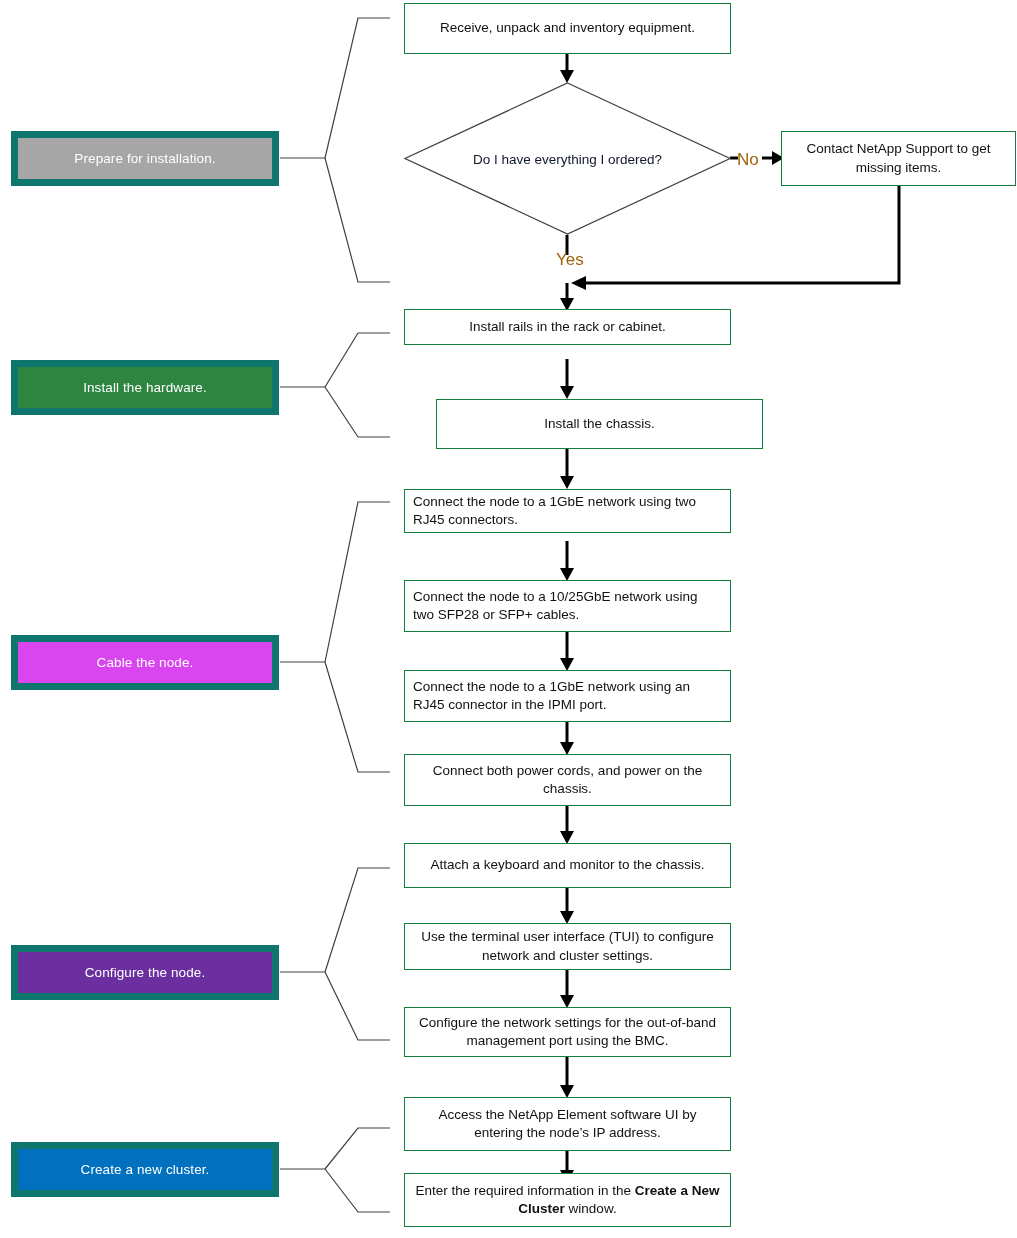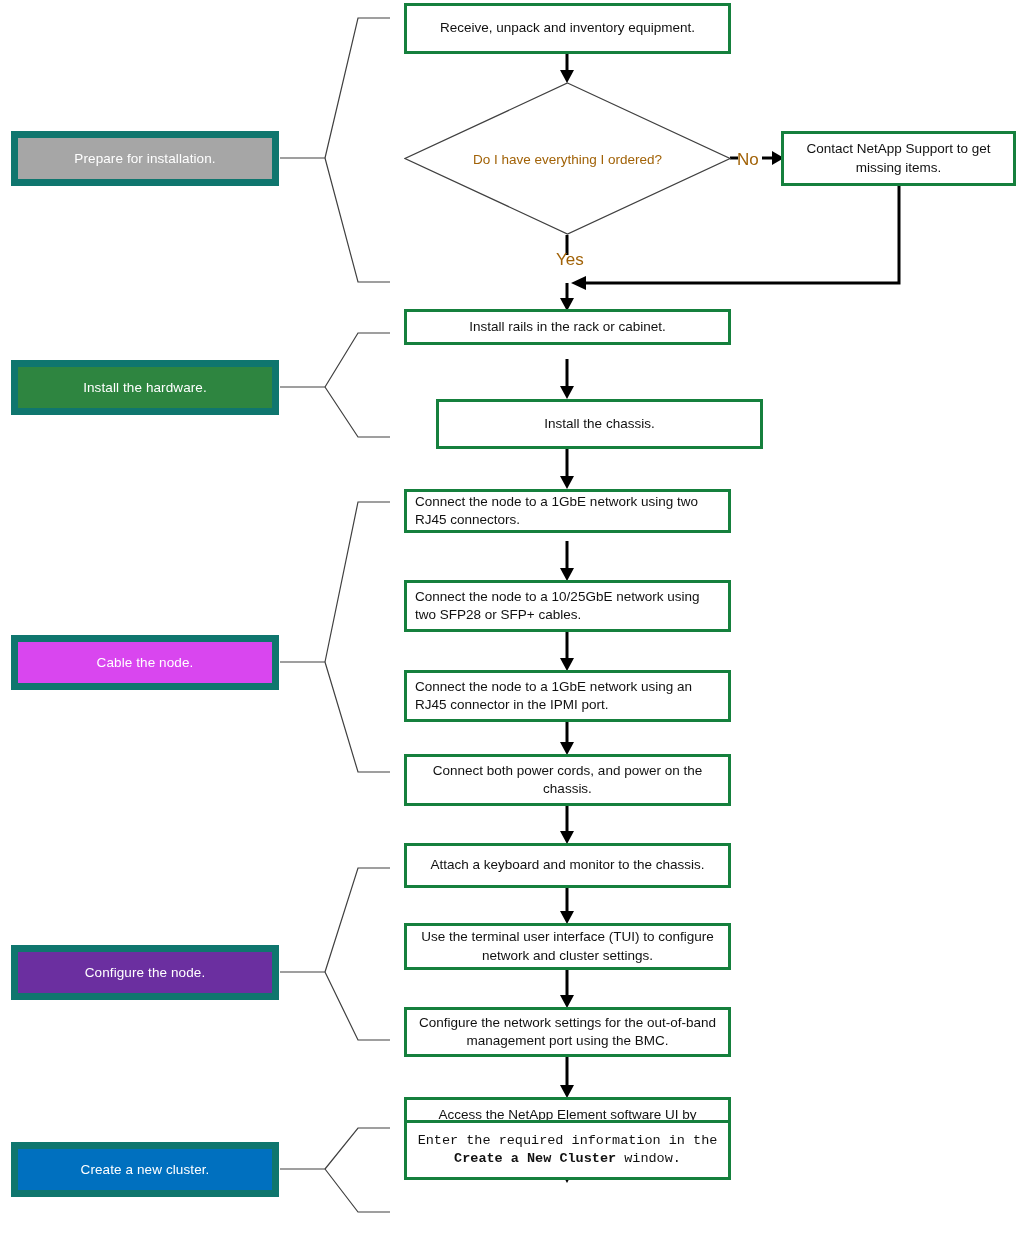--- a/index.html
+++ b/index.html
@@ -27,21 +27,21 @@
     display: flex;
     align-items: center;
     justify-content: center;
     text-align: center;
     letter-spacing: .1px;
   }
   
   .node {
     position: absolute;
     box-sizing: border-box;
-    border: 3px solid #15803d;
+    border: 1px solid #15803d;
     background: #ffffff;
     color: #111111;
     font-size: 13.5px;
     line-height: 1.35;
     display: flex;
     align-items: center;
     padding: 4px 8px;
   }
   .node .txt { width: 100%; }
   .node.center .txt { text-align: center; }
@@ -53,21 +53,21 @@
     position: absolute;
   }
   .diamond-wrap svg { display: block; }
   .diamond-label {
     position: absolute;
     left: 0; right: 0;
     top: 50%;
     transform: translateY(-50%);
     text-align: center;
     font-size: 13.5px;
-    color: #a16207;
+    color: #0f172a;
     pointer-events: none;
   }
 
   
   #wires {
     position: absolute;
     left: 0; top: 0;
     width: 1017px; height: 1238px;
     pointer-events: none;
   }
@@ -226,21 +226,21 @@
   </div>
 
   <div class="node center" style="left:404px; top:1007px; width:327px; height:50px;">
     <span class="txt">Configure the network settings for the out-of-band management port using the BMC.</span>
   </div>
 
   <div class="node center" style="left:404px; top:1097px; width:327px; height:54px;">
     <span class="txt">Access the NetApp Element software UI by entering the node’s IP address.</span>
   </div>
 
-  <div class="node center" style="left:404px; top:1120px; width:327px; height:60px;font-family:Liberation Mono, monospace;">
+  <div class="node center" style="left:404px; top:1173px; width:327px; height:54px;">
     <span class="txt"><span>Enter the required information in the </span><b>Create a New Cluster</b><span> window.</span></span>
   </div>
 
   <div class="edge-label" style="left:737px; top:150px;">
     <span>No</span>
   </div>
 
   <div class="edge-label" style="left:556px; top:250px;">
     <span>Yes</span>
   </div>

